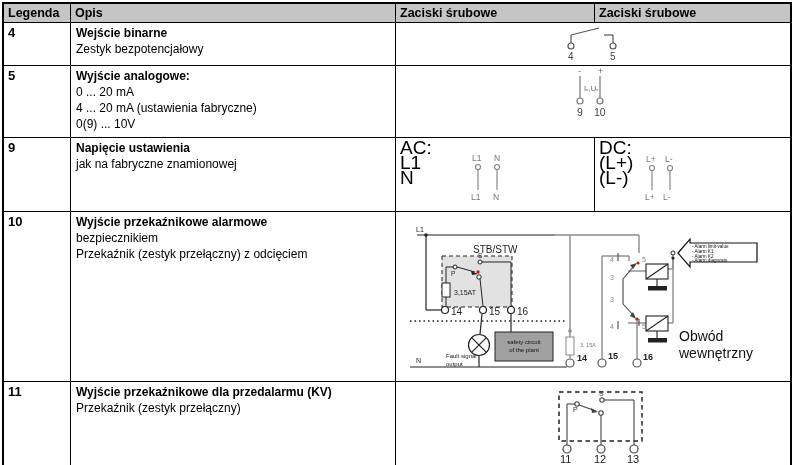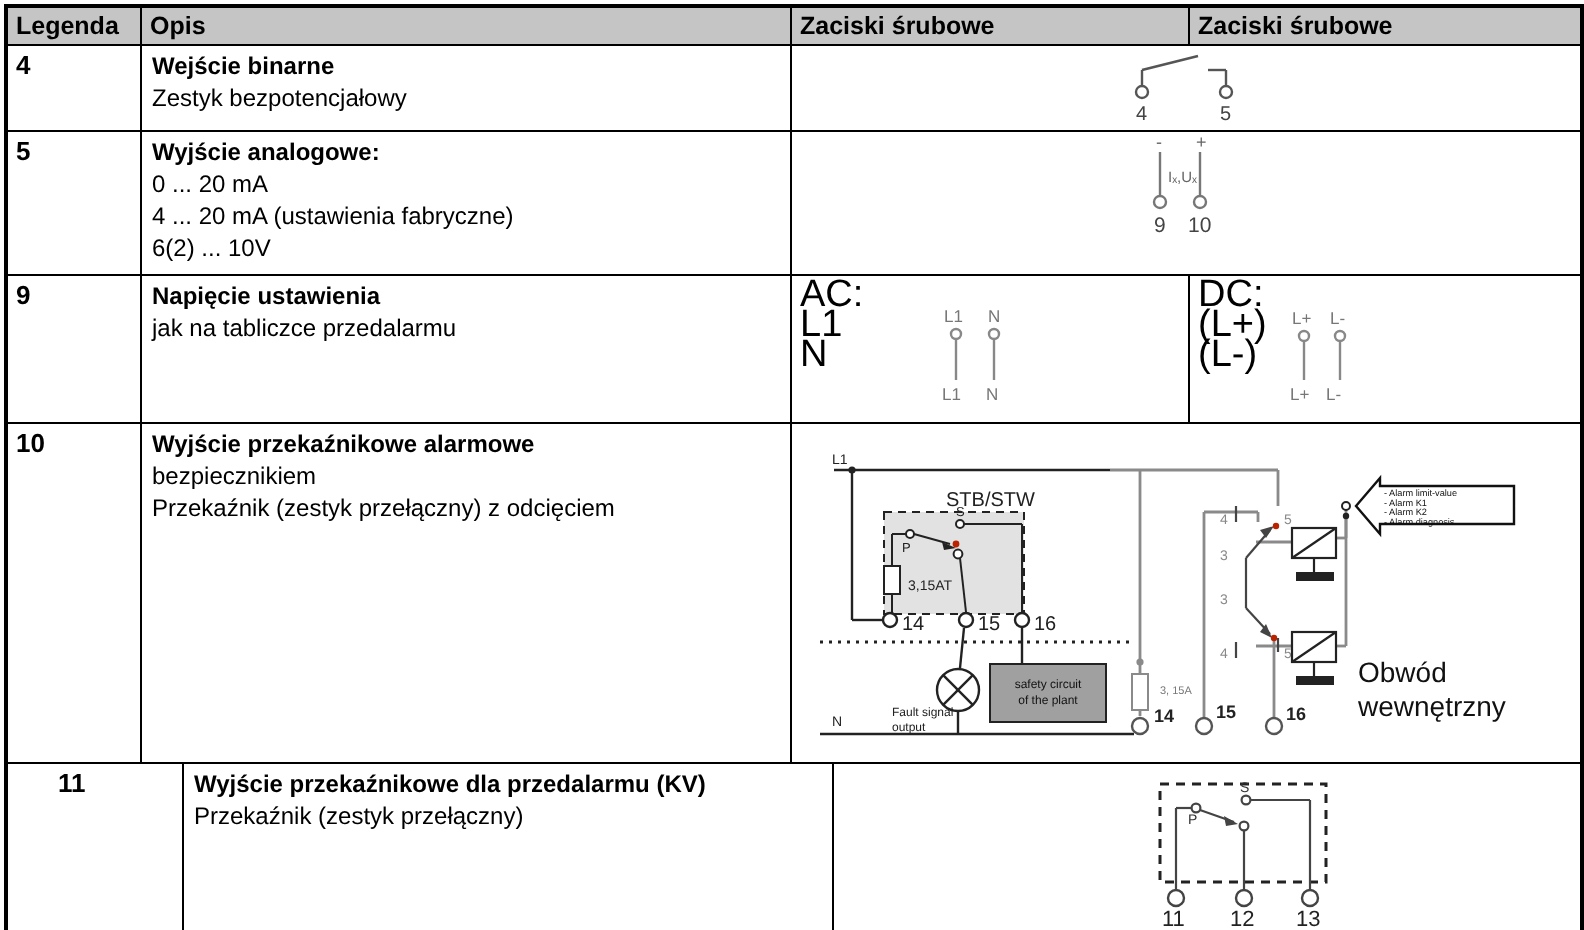--- a/index.html
+++ b/index.html
@@ -15,21 +15,21 @@
   .c34{flex:1;}
   .hdr .cell{background:#c5c5c5;font-weight:bold;font-size:12.5px;padding:2px 16px 0 4px;}
   .hdr{height:18px;}
   .legend{font-weight:bold;font-size:13px;padding:2px 0 0 4px;}
   .desc{font-size:12px;line-height:16px;padding:2px 0 0 5px;}
   .desc .t{font-weight:bold;}
   .h-r4{height:42px;}
   .h-r5{height:71px;}
   .h-r9{height:73px;}
   .h-r10{height:169px;}
-  .h-r11{height:84px;margin-left:21px;}
+  .h-r11{height:84px;}
   .dia{position:absolute;left:0;top:0;}
   svg text{font-family:"Liberation Sans",sans-serif;}
   .actext{font-size:19px;line-height:15px;padding:2px 0 0 4px;position:relative;z-index:2;width:55px;}
 </style>
 </head>
 <body>
 
 <div class="tbl">
 
   <div class="row hdr">
@@ -60,21 +60,21 @@
       </svg>
     </div>
   </div>
 
   <div class="row h-r5">
     <div class="cell c1 legend">5</div>
     <div class="cell c2 desc">
       <div class="t">Wyjście analogowe:</div>
       <div>0 ... 20 mA</div>
       <div>4 ... 20 mA (ustawienia fabryczne)</div>
-      <div>6(2) ... 10V</div>
+      <div>0(9) ... 10V</div>
     </div>
     <div class="cell c34">
       <svg class="dia" width="396" height="70" viewBox="0 0 396 70">
         <g stroke="#777" stroke-width="1.2" fill="none">
           <line x1="184" y1="10" x2="184" y2="32"></line>
           <line x1="204" y1="10" x2="204" y2="32"></line>
           <circle cx="184" cy="35" r="3" fill="#fff"></circle>
           <circle cx="204" cy="35" r="3" fill="#fff"></circle>
         </g>
         <text x="182" y="8" font-size="9" fill="#666">-</text>
@@ -83,21 +83,21 @@
         <text x="181" y="50" font-size="10.5" fill="#444">9</text>
         <text x="198" y="50" font-size="10.5" fill="#444">10</text>
       </svg>
     </div>
   </div>
 
   <div class="row h-r9">
     <div class="cell c1 legend">9</div>
     <div class="cell c2 desc">
       <div class="t">Napięcie ustawienia</div>
-      <div>jak na tabliczce przedalarmu</div>
+      <div>jak na fabryczne znamionowej</div>
     </div>
     <div class="cell c3">
       <div class="actext">
         <div>AC:</div>
         <div>L1</div>
         <div>N</div>
       </div>
       <svg class="dia" width="197" height="72" viewBox="0 0 197 72">
         <g stroke="#888" stroke-width="1.2" fill="none">
           <circle cx="82" cy="29" r="2.5" fill="#fff"></circle>

